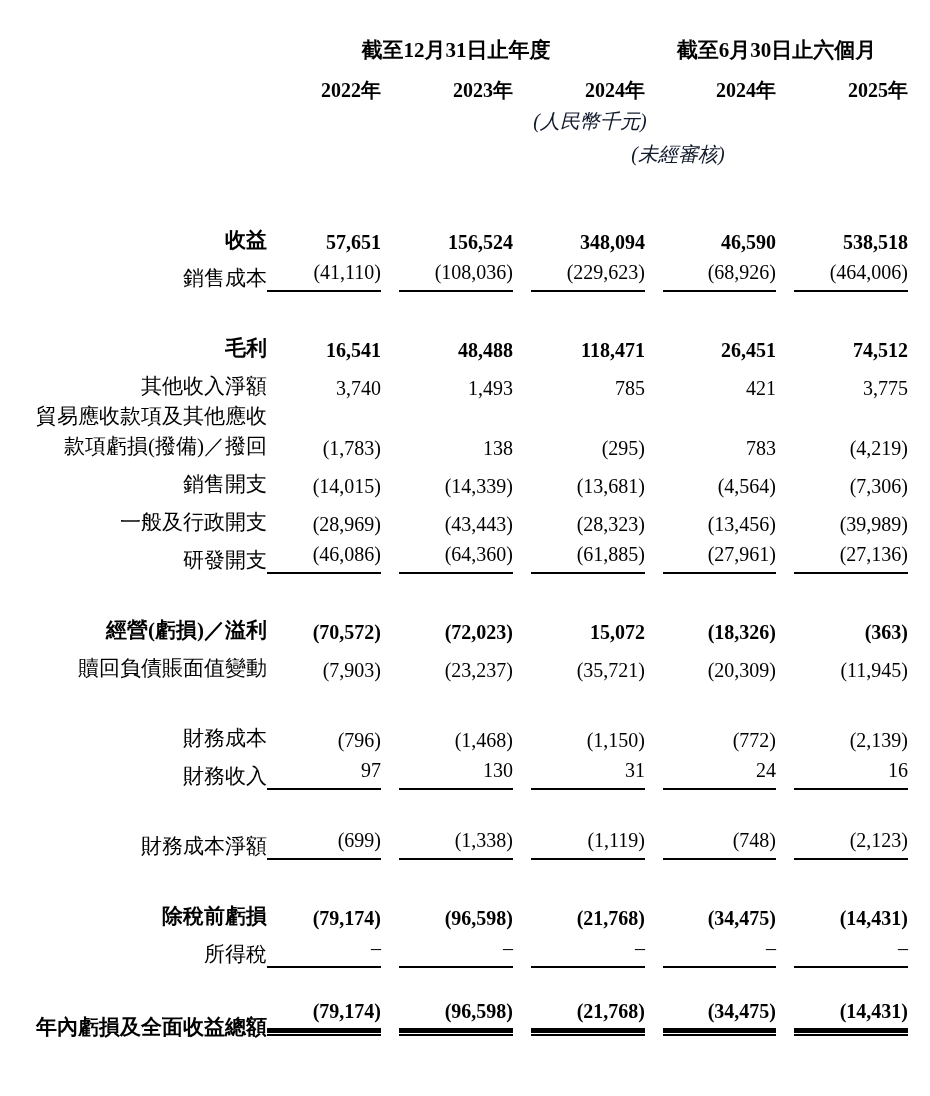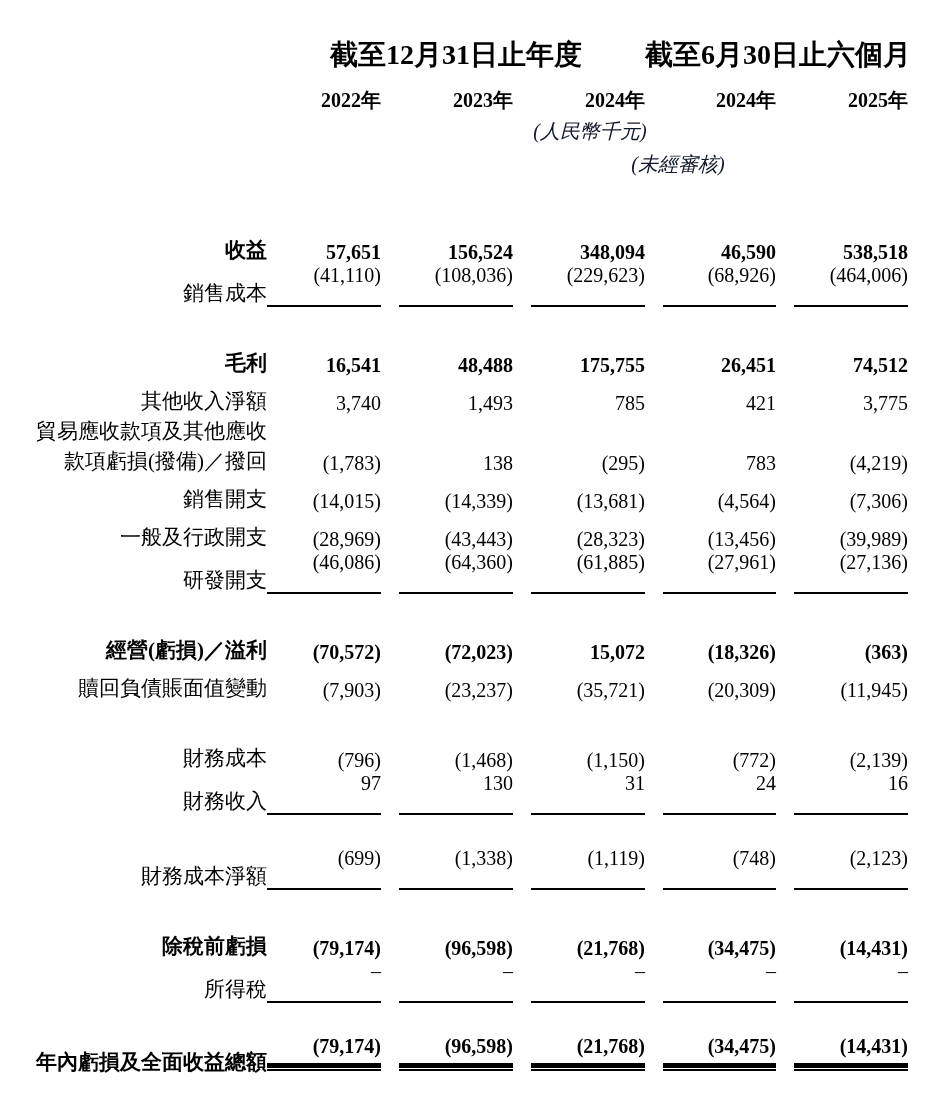--- a/index.html
+++ b/index.html
@@ -23,21 +23,21 @@
     table-layout: fixed;
     width: 898px;
     color: #000;
   }
   td { padding: 0; vertical-align: bottom; overflow: visible; }
 
   
   td.group {
     text-align: center;
     font-weight: bold;
-    font-size: 28px;
+    font-size: 21px;
     height: 26px;
     white-space: nowrap;
   }
   td.yr {
     text-align: right;
     font-weight: bold;
     font-size: 20px;
     height: 40px;
     white-space: nowrap;
   }
@@ -62,21 +62,21 @@
   td.lbl .lab { display: block; white-space: nowrap; }
   tr.indent td.lbl .lab { padding-left: 33px; }
   td.num { text-align: right; }
   .cellpad { display: block; white-space: nowrap; }
   td.c2 .cellpad, td.c3 .cellpad, td.c4 .cellpad, td.c5 .cellpad { margin-left: 18px; }
 
   tr.bold td { font-weight: bold; }
 
   tr.rule-single td.num .cellpad {
     border-bottom: 2px solid #000;
-    padding-bottom: 18px;
+    padding-bottom: 6px;
   }
   tr.rule-double td.num .cellpad {
     position: relative;
     border-bottom: 5px solid #000;
     padding-bottom: 5px;
     margin-bottom: 8px;
   }
   tr.rule-double td.num .cellpad::after {
     content: "";
     position: absolute;
@@ -178,21 +178,21 @@
       <td class="lbl">
             <span class="lab">毛利</span>
           </td>
       <td class="num c1">
             <span class="cellpad val">16,541</span>
           </td>
       <td class="num c2">
             <span class="cellpad val">48,488</span>
           </td>
       <td class="num c3">
-            <span class="cellpad val">175,755</span>
+            <span class="cellpad val">118,471</span>
           </td>
       <td class="num c4">
             <span class="cellpad val">26,451</span>
           </td>
       <td class="num c5">
             <span class="cellpad val">74,512</span>
           </td>
     </tr>
         <tr>
       <td class="lbl">

